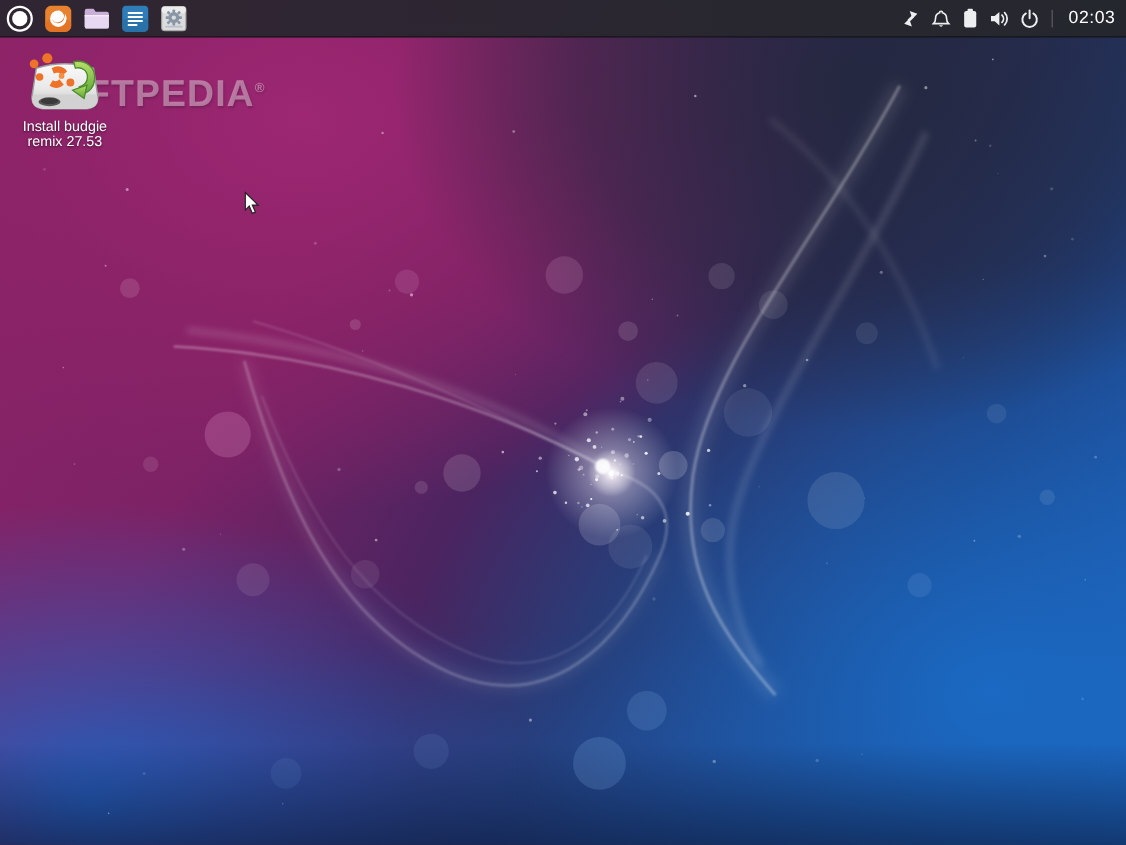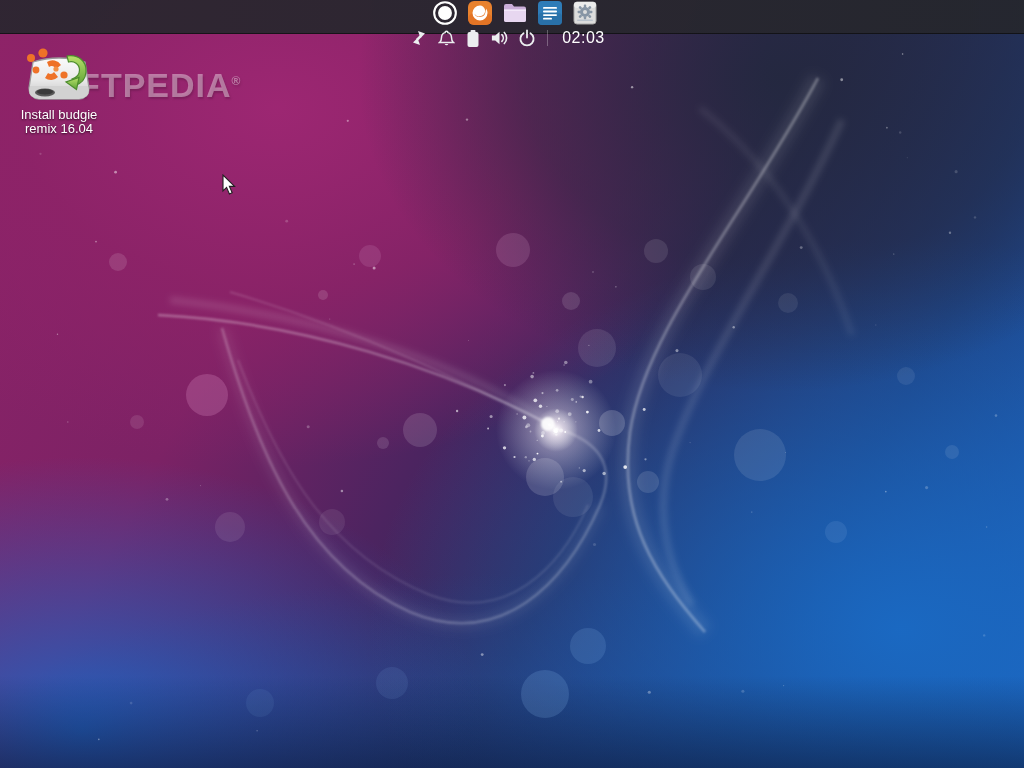--- a/index.html
+++ b/index.html
@@ -17,21 +17,21 @@
       linear-gradient(118deg, #8e2368 0%, #7c2265 28%, #4c2460 46%, #2c2a58 60%, #1f3f7e 78%, #1d64c0 100%);
   }
   .wallpaper::after{content:"";position:absolute;inset:0;
     background:linear-gradient(to bottom, rgba(0,0,0,0) 88%, rgba(10,20,50,.55) 100%);}
   .fx{position:absolute;left:0;top:0;}
 
   
   .panel{position:absolute;left:0;top:0;width:1024px;height:34px;z-index:50;
     display:flex;align-items:center;
     background:linear-gradient(90deg, rgba(45,38,49,.97), rgba(37,39,46,.97));
-    border-bottom:1px solid rgba(0,0,0,.5);box-sizing:border-box;flex-direction:column;}
+    border-bottom:1px solid rgba(0,0,0,.5);box-sizing:border-box;}
   .panel-left{display:flex;align-items:center;gap:9px;padding-left:5px;}
   .panel-spacer{flex:1;}
   .panel-right{display:flex;align-items:center;gap:7px;padding-right:10px;}
   .launcher{width:26px;height:26px;display:flex;align-items:center;justify-content:center;cursor:pointer;}
   .tray-btn{width:20px;height:24px;display:flex;align-items:center;justify-content:center;cursor:pointer;}
   .clock{color:#fff;font-size:16px;letter-spacing:.5px;padding-left:4px;cursor:pointer;}
   .vsep{width:1px;height:16px;background:rgba(255,255,255,.28);margin:0 3px;}
 
   
   .watermark{position:absolute;left:28px;top:66px;z-index:5;
@@ -272,21 +272,21 @@
         <path d="M22 30 a10 10 0 0 0 13 -1 l-4 -5 a4.5 4.5 0 0 1 -6 1 Z"></path>
         <circle cx="41" cy="27" r="3.6"></circle>
         <circle cx="33" cy="21" r="2.6" fill="#f49044"></circle>
       </g>
 
       <path d="M44 8 C 56 6 64 14 63 24 C 62.5 31 58 36 51 38 L 49 31 C 54 29.5 56.5 26 56.5 22 C 56.5 16 51 12.5 45.5 14 Z" fill="url(#arrowg)" stroke="#4c8c2d" stroke-width="1.2"></path>
       <path d="M53.5 41.5 L 43 34 L 56 29.5 Z" fill="url(#arrowg)" stroke="#4c8c2d" stroke-width="1.2"></path>
     </svg>
     <div class="label">
       <div>Install budgie</div>
-      <div>remix 16.04</div>
+      <div>remix 27.53</div>
     </div>
   </div>
 
   <svg class="cursor" width="16" height="22" viewBox="0 0 16 22">
     <path d="M1 1 L1 17 L4.6 13.4 L7.4 20 L10.2 18.8 L7.4 12.4 L12.6 12.4 Z" fill="#ffffff" stroke="#222222" stroke-width="1.1"></path>
   </svg>
 
   <div class="panel">
     <div class="panel-left">
 

